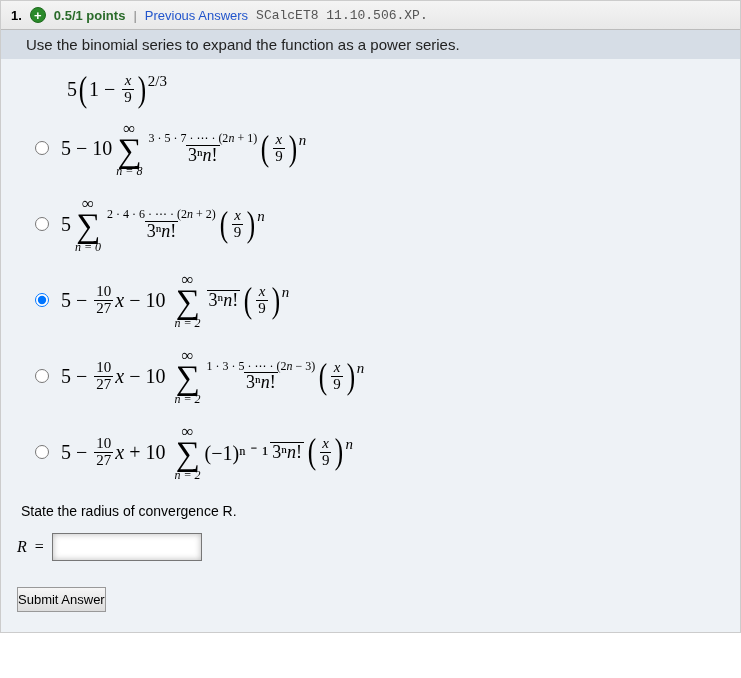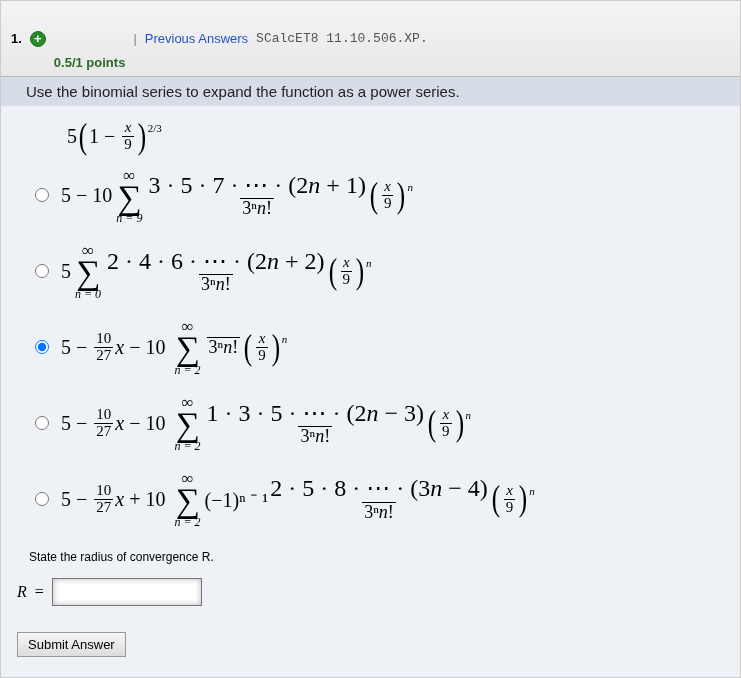--- a/index.html
+++ b/index.html
@@ -12,59 +12,59 @@
       display: flex; align-items: center; gap: 8px;
       font-size: 13px;
     }
     .qnum { font-weight: bold; }
     .plus-icon {
       width: 16px; height: 16px; border-radius: 50%;
       background: #2a8a2a; color: #fff; display: inline-flex;
       align-items: center; justify-content: center; font-weight: bold; font-size: 13px;
       border:1px solid #1f6b1f;
     }
-    .points { color: #2a6b2a; font-weight: bold; margin-top: 48px; }
+    .points { color: #2a6b2a; font-weight: bold; }
     .divider { color: #888; }
     .prev-link { color: #2255cc; }
     .assign { color: #555; font-family: Liberation Mono, monospace; }
     .subs-used { font-weight: bold; }
     .body { padding: 12px 16px 20px; background: #eef2f6; }
     .prompt-bar {
       background: #d6dde6; padding: 6px 25px; margin: -12px -16px 14px -16px;
       font-size: 15px; color: #222;
     }
     .expr-display { margin: 6px 0 14px 50px; }
     .choices { display: flex; flex-direction: column; gap: 18px; margin-bottom: 22px; }
     .choice { display: flex; align-items: center; gap: 12px; margin-left: 18px; }
     .choice input[type=radio] { width: 14px; height: 14px; }
     .mathrow { display: flex; align-items: center; font-family: 'Times New Roman', serif; font-size: 20px; color: #000; }
     .mathrow .txt { white-space: pre; }
     .frac { display: inline-flex; flex-direction: column; align-items: center; line-height: 1.05; margin: 0 2px; }
-    .frac .num { font-size: 24px; }
+    .frac .num { font-size: 12px; }
     .frac .den { font-size: 18px; border-top: 1px solid #000; padding: 0 2px; }
     .frac.sm .num, .frac.sm .den { font-size: 15px; }
     .sigma-block { display: inline-flex; flex-direction: column; align-items: center; line-height: 1; margin: 0 4px; }
     .sigma-block .ub { font-size: 17px; }
     .sigma-block .sig { font-size: 34px; line-height: 0.85;}
     .sigma-block .lb { font-size: 12px; font-style: italic; }
     .paren { display: inline-flex; align-items: center; }
     .paren .lp, .paren .rp { font-size: 36px; line-height: 0.7; font-weight: normal; transform: scaleX(0.7);}
-    .sup { font-size: 11px; font-style: italic; vertical-align: super; position: relative; top:-8px;}
-    .state-radius { margin: 8px 12px 14px; font-size: 12px; }
+    .sup { font-size: 15px; font-style: italic; vertical-align: super; position: relative; top:-8px;}
+    .state-radius { margin: 8px 4px 14px; font-size: 14px; }
     .radius-row { display: flex; align-items: center; gap: 8px; margin-bottom: 26px; font-size: 16px; font-style: italic; font-family:'Times New Roman',serif;}
     .radius-row .eq { font-style: normal; }
     .radius-input {
       width: 150px; height: 28px; border: 1px solid #777;
       box-shadow: inset 0 0 6px rgba(80,80,80,0.4);
       background: #fff;
       outline: none; padding: 0 4px;
     }
     .submit-btn {
       font-family: Arial, sans-serif; font-size: 13px;
-      padding: 4px 10px; background: linear-gradient(#f6f6f6,#ddd);
+      padding: 4px 0; background: linear-gradient(#f6f6f6,#ddd);
       border: 1px solid #999; cursor: pointer;
     }
     .ital { font-style: italic; }
   </style>
 </head>
 <body>
 
 <div class="wrap">
   <div class="header">
     <span class="qnum">1.</span>
@@ -97,21 +97,21 @@
     </div>
 
     <div class="choices" id="choices">
         <div class="choice">
           <input type="radio" name="ans" style="">
           <div class="mathrow">
             <span class="txt">5 − 10</span>
             <span class="sigma-block">
               <span class="ub">∞</span>
               <span class="sig">∑</span>
-              <span class="lb">n = 9</span>
+              <span class="lb">n = 8</span>
             </span>
             <span class="frac">
               <span class="num">3 · 5 · 7 · ⋯ · (2<span class="ital">n</span> + 1)</span>
               <span class="den">3ⁿ<span class="ital">n</span>!</span>
             </span>
             <span class="paren">
               <span class="lp">(</span>
             </span>
             <span class="frac sm">
               <span class="num ital">x</span>
@@ -219,21 +219,20 @@
               <span class="den">27</span>
             </span>
             <span class="txt"><span class="ital">x</span> + 10 </span>
             <span class="sigma-block">
               <span class="ub">∞</span>
               <span class="sig">∑</span>
               <span class="lb">n = 2</span>
             </span>
             <span class="txt">(−1)ⁿ ⁻ ¹</span>
             <span class="frac">
-              <span class="num">2 · 5 · 8 · ⋯ · (3<span class="ital">n</span> − 4)</span>
               <span class="den">3ⁿ<span class="ital">n</span>!</span>
             </span>
             <span class="paren">
               <span class="lp">(</span>
             </span>
             <span class="frac sm">
               <span class="num ital">x</span>
               <span class="den">9</span>
             </span>
             <span class="paren">

